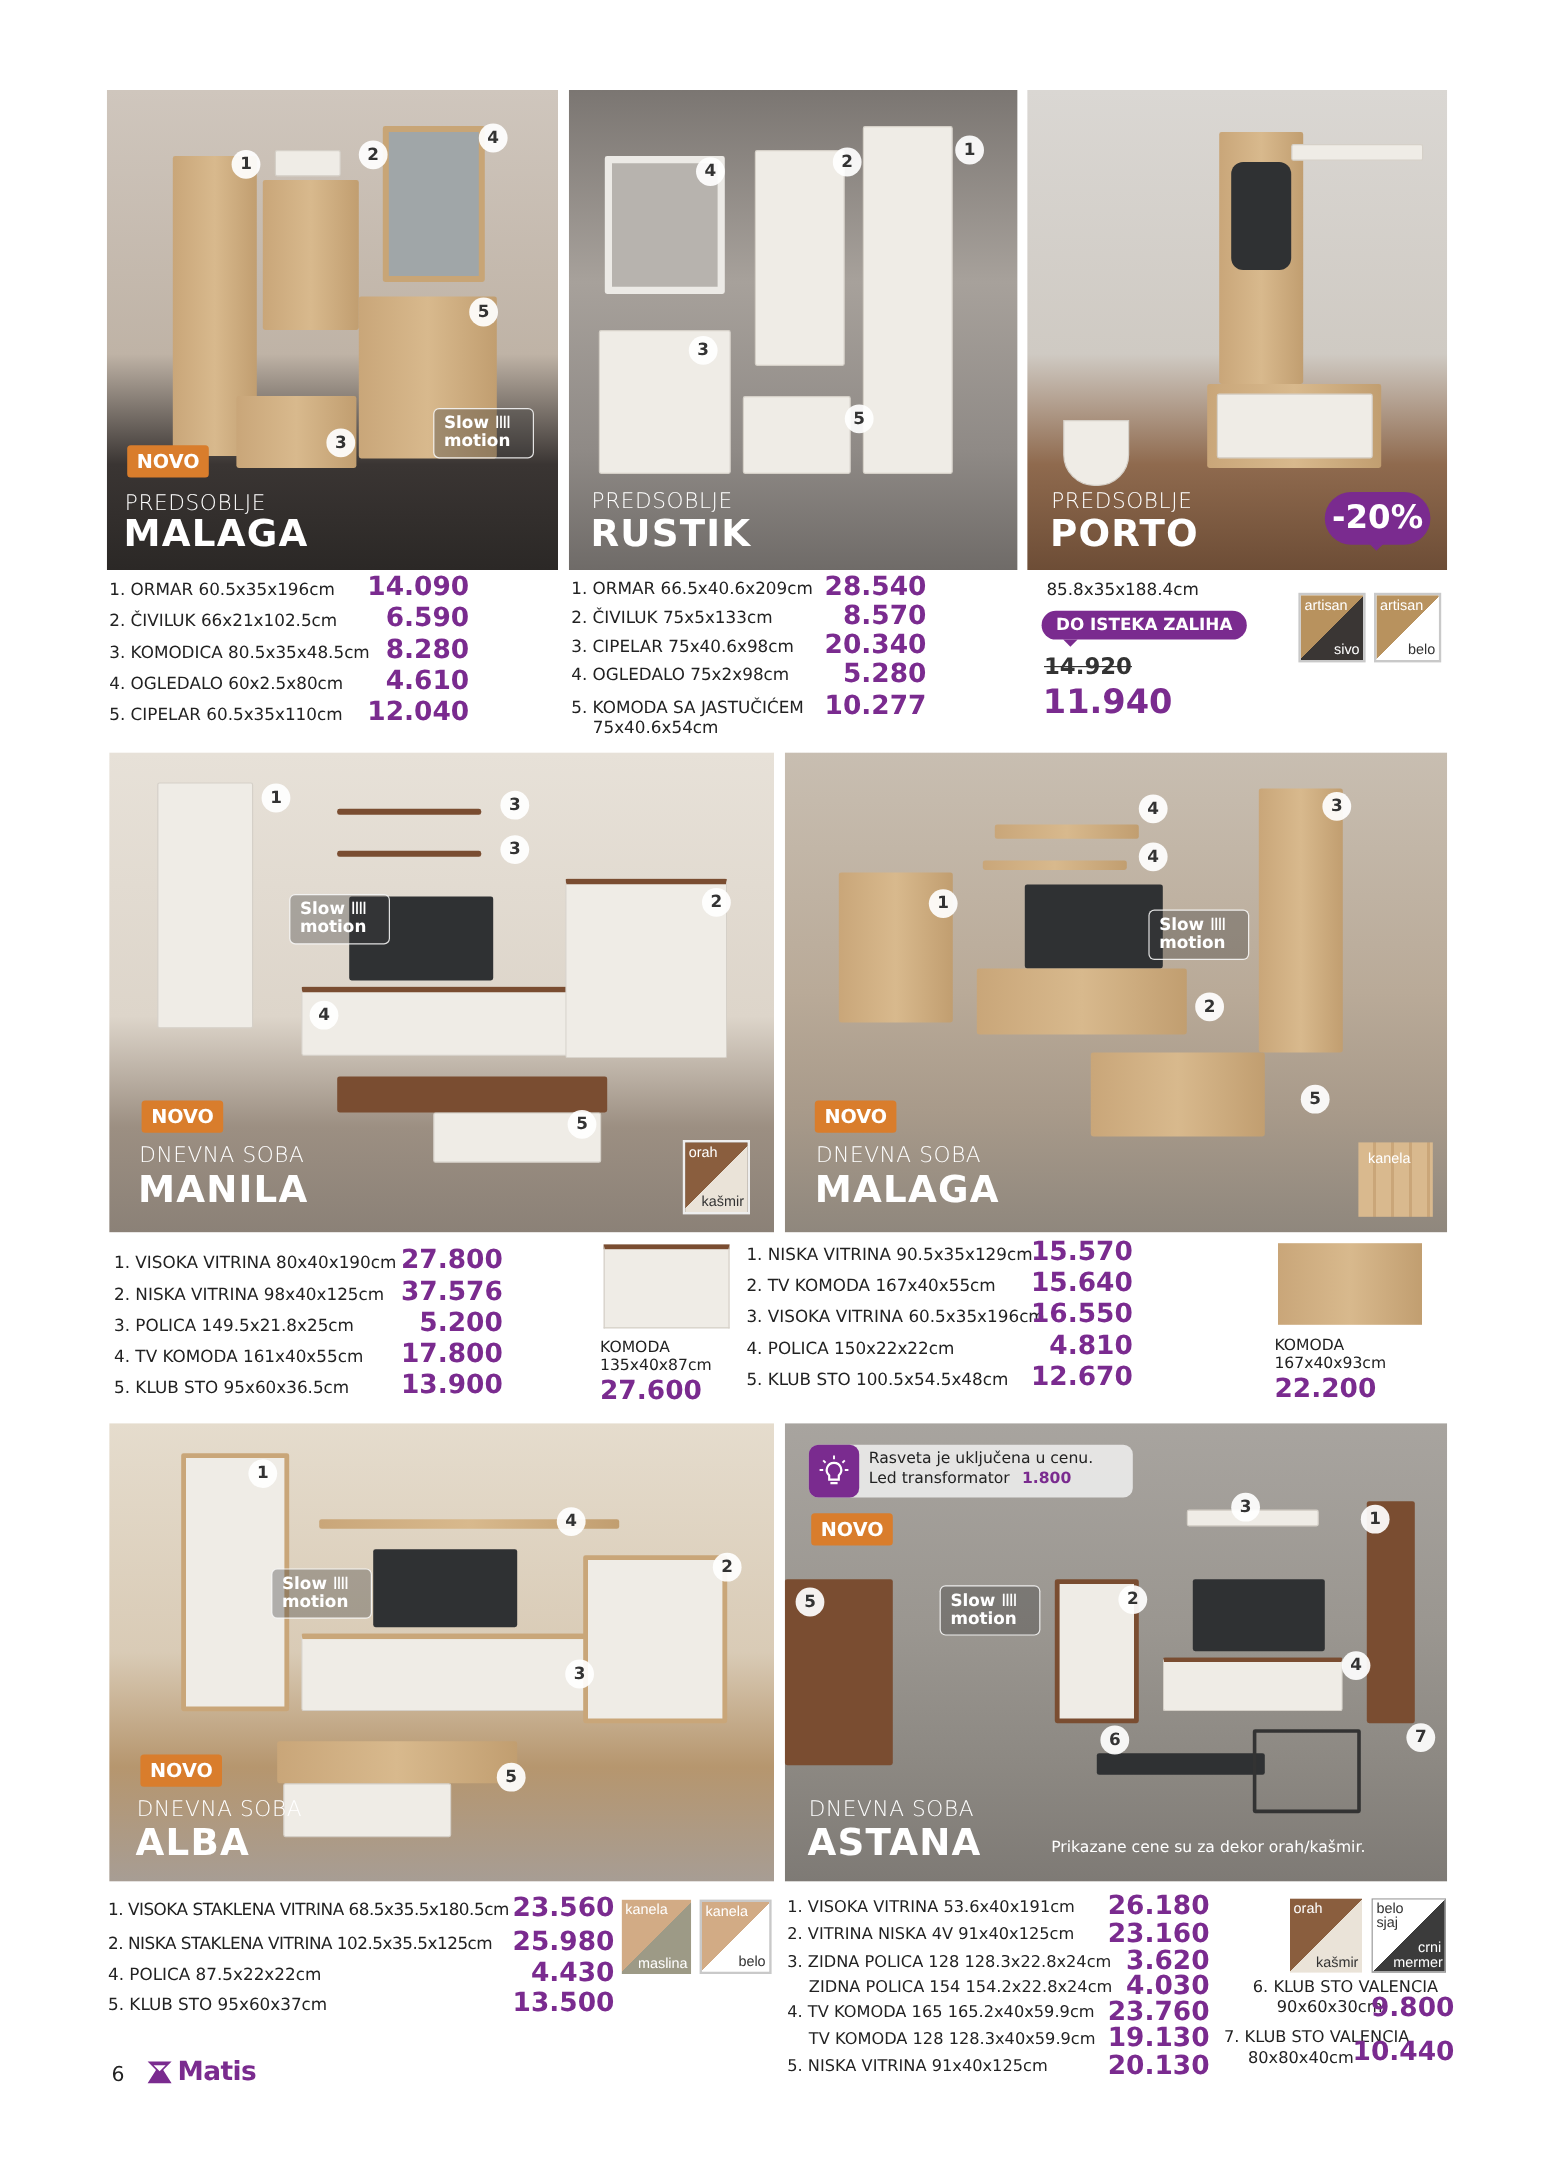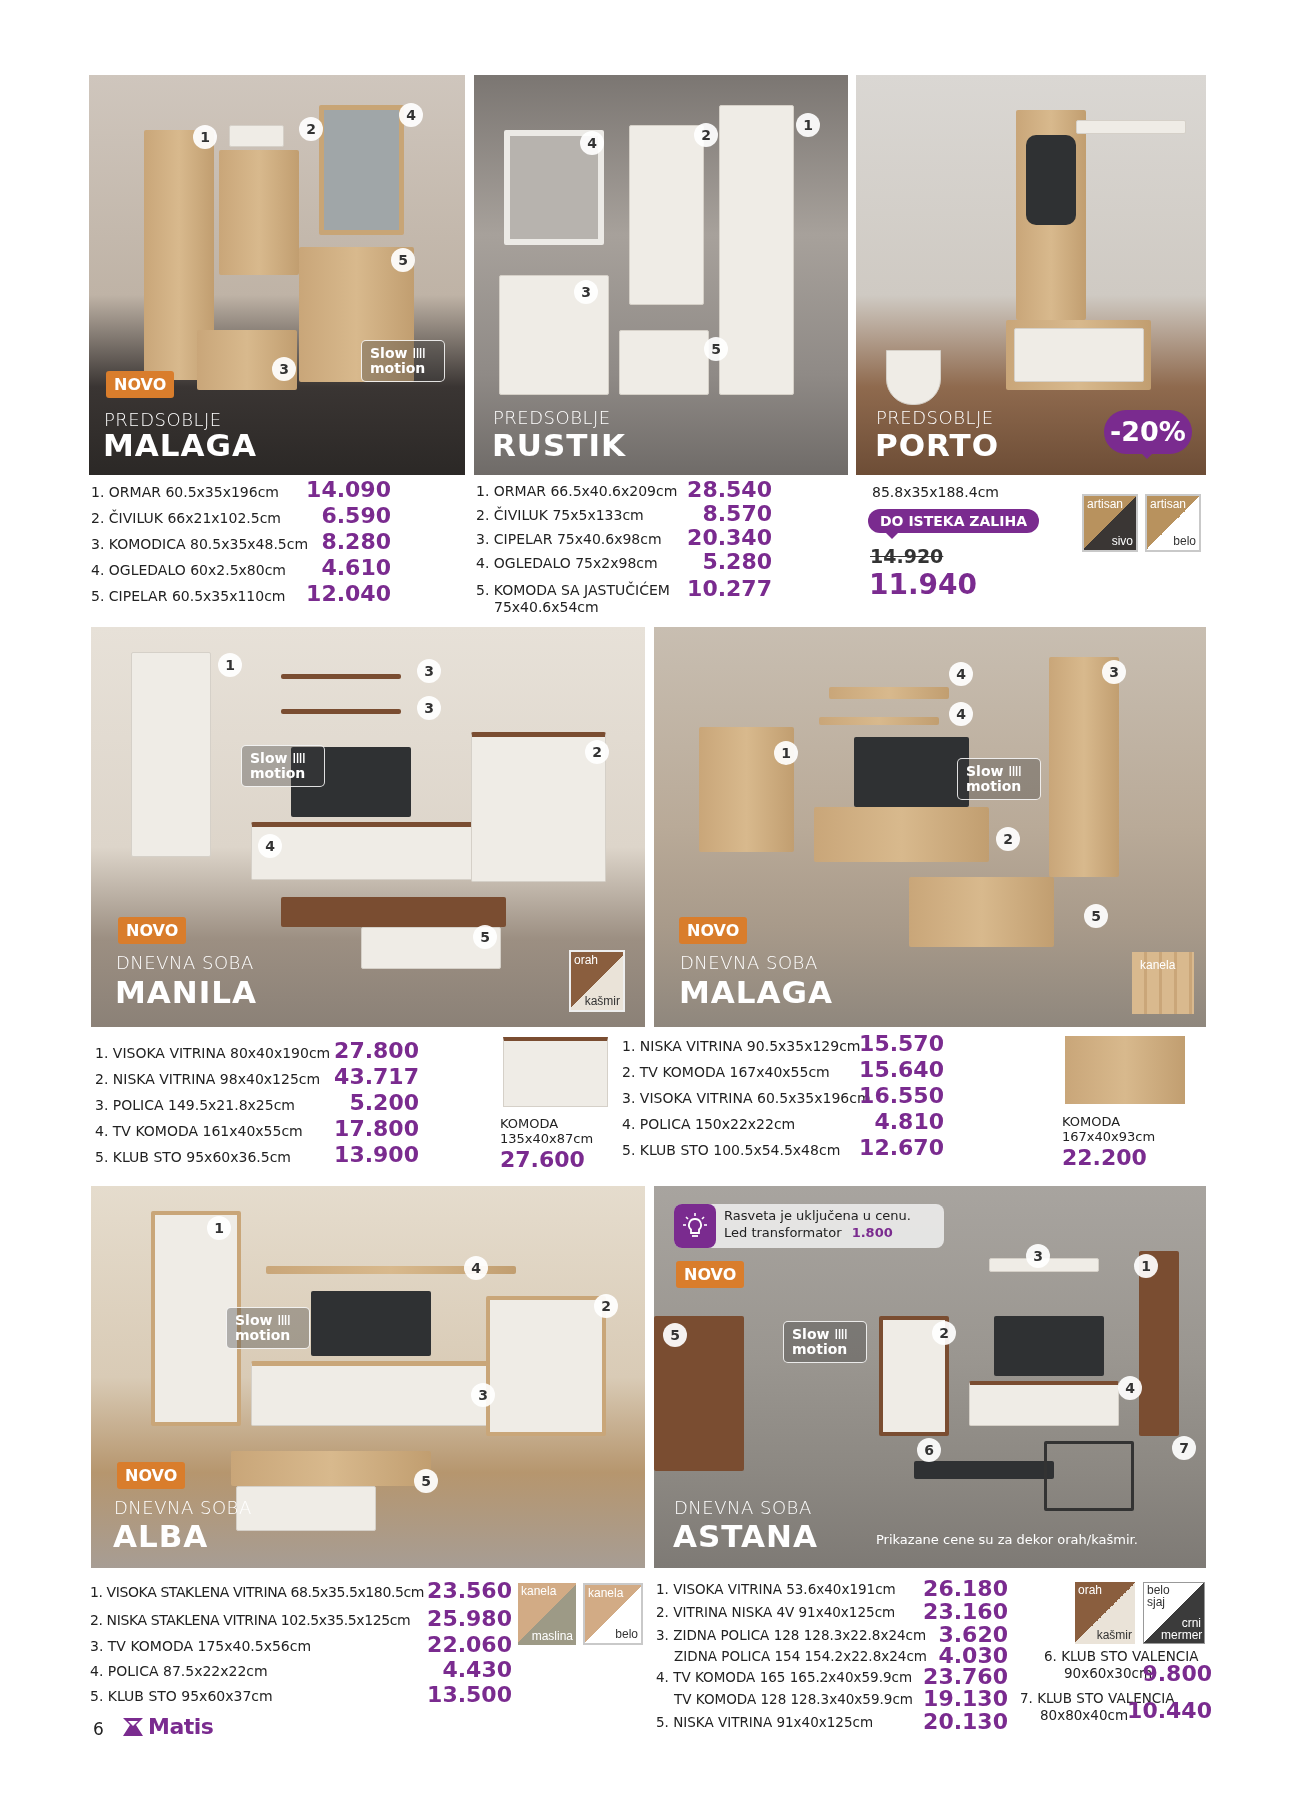--- a/index.html
+++ b/index.html
@@ -157,21 +157,21 @@
   <div class="cat" style="left:25px;top:325px;">DNEVNA SOBA</div>
   <div class="name" style="left:24px;top:347px;">MANILA</div>
   <div class="swatch" style="left:478px;top:323px;width:56px;height:62px;border-color:#eee;">
     <div class="tri" style="background:linear-gradient(135deg,#8a5e3e 50%,#eae3d8 50%);"></div>
     <span class="t1">orah</span>
     <span class="t2" style="color:#333;">kašmir</span>
   </div>
 </div>
 <div class="list" style="left:95px;top:1040px;width:324px;">
   <div class="row"><span>1. VISOKA VITRINA 80x40x190cm</span><span class="price">27.800</span></div>
-  <div class="row"><span>2. NISKA VITRINA 98x40x125cm</span><span class="price">43.717</span></div>
+  <div class="row"><span>2. NISKA VITRINA 98x40x125cm</span><span class="price">37.576</span></div>
   <div class="row"><span>3. POLICA 149.5x21.8x25cm</span><span class="price">5.200</span></div>
   <div class="row"><span>4. TV KOMODA 161x40x55cm</span><span class="price">17.800</span></div>
   <div class="row"><span>5. KLUB STO 95x60x36.5cm</span><span class="price">13.900</span></div>
 </div>
 <div style="position:absolute;left:503px;top:1037px;width:105px;height:70px;background:#efece6;border:1px solid #d5d0c8;border-top:4px solid #7a4d31;"></div>
 <div style="position:absolute;left:500px;top:1116px;font:13px/15px 'DejaVu Sans',sans-serif;">
   <div>KOMODA</div>
   <div>135x40x87cm</div>
   <div class="purple" style="font:700 22px/28px 'DejaVu Sans',sans-serif;">27.600</div>
 </div>
@@ -234,21 +234,20 @@
     <span>Slow</span> <span class="bars">IIII</span><br>
     <span>motion</span>
   </div>
   <div class="novo" style="left:26px;top:276px;">NOVO</div>
   <div class="cat" style="left:23px;top:311px;">DNEVNA SOBA</div>
   <div class="name" style="left:22px;top:332px;">ALBA</div>
 </div>
 <div class="list" style="left:90px;top:1580px;width:422px;line-height:25px;">
   <div class="row" style="height:28px;"><span style="letter-spacing:-0.4px;">1. VISOKA STAKLENA VITRINA 68.5x35.5x180.5cm</span><span class="price">23.560</span></div>
   <div class="row" style="height:26px;"><span style="letter-spacing:-0.4px;">2. NISKA STAKLENA VITRINA 102.5x35.5x125cm</span><span class="price">25.980</span></div>
-  <div class="row" style="height:25px;"><span>3. TV KOMODA 175x40.5x56cm</span><span class="price">22.060</span></div>
   <div class="row" style="height:25px;"><span>4. POLICA 87.5x22x22cm</span><span class="price">4.430</span></div>
   <div class="row" style="height:25px;"><span>5. KLUB STO 95x60x37cm</span><span class="price">13.500</span></div>
 </div>
 <div class="swatch" style="left:518px;top:1583px;width:58px;height:62px;border:none;">
   <div class="tri" style="background:linear-gradient(135deg,#d2ab85 50%,#9d9a86 50%);"></div>
   <span class="t1">kanela</span>
   <span class="t2" style="color:#fff;">maslina</span>
 </div>
 <div class="swatch" style="left:583px;top:1583px;width:60px;height:62px;">
   <div class="tri" style="background:linear-gradient(135deg,#d2ab85 50%,#ffffff 50%);"></div>

